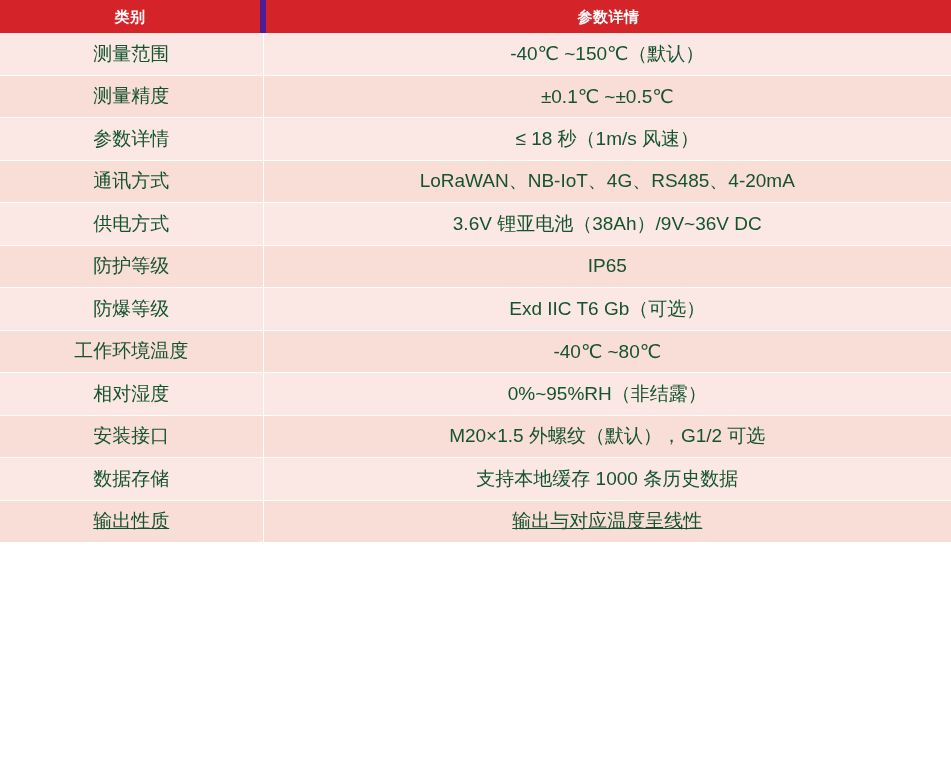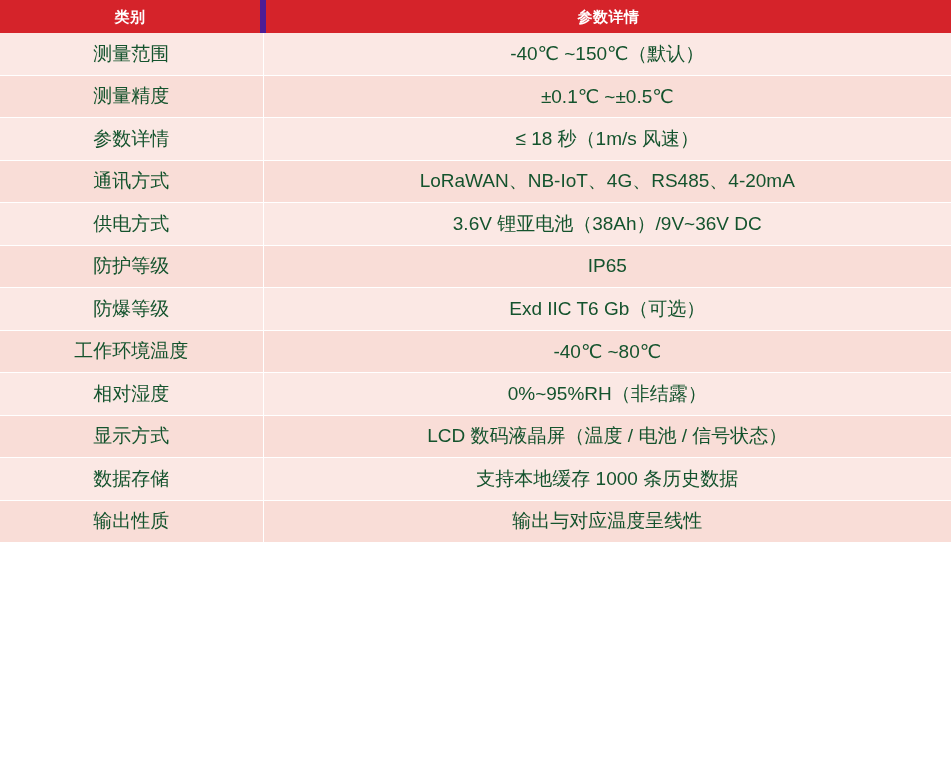--- a/index.html
+++ b/index.html
@@ -55,20 +55,21 @@
   tbody td.cell-detail {
     background: #fbe8e4;
     margin-top: 40px;
   }
   tbody tr:nth-child(even) td.cell-category,
   tbody tr:nth-child(even) td.cell-detail {
     background: #f9ddd7;
   }
   tbody tr:last-child td {
     border-bottom: none;
+    text-decoration: underline;
   }
 </style>
 </head>
 <body>
 
 <table class="spec-table">
   <colgroup>
     <col class="col-category">
     <col class="col-detail">
   </colgroup>
@@ -109,22 +110,22 @@
       </tr>
       <tr>
         <td class="cell-category">工作环境温度</td>
         <td class="cell-detail">-40℃ ~80℃</td>
       </tr>
       <tr>
         <td class="cell-category">相对湿度</td>
         <td class="cell-detail">0%~95%RH（非结露）</td>
       </tr>
       <tr>
-        <td class="cell-category">显示方式</td>
-        <td class="cell-detail">LCD 数码液晶屏（温度 / 电池 / 信号状态）</td>
+        <td class="cell-category">安装接口</td>
+        <td class="cell-detail">M20×1.5 外螺纹（默认），G1/2 可选</td>
       </tr>
       <tr>
         <td class="cell-category">数据存储</td>
         <td class="cell-detail">支持本地缓存 1000 条历史数据</td>
       </tr>
       <tr>
         <td class="cell-category">输出性质</td>
         <td class="cell-detail">输出与对应温度呈线性</td>
       </tr>
     </tbody>

